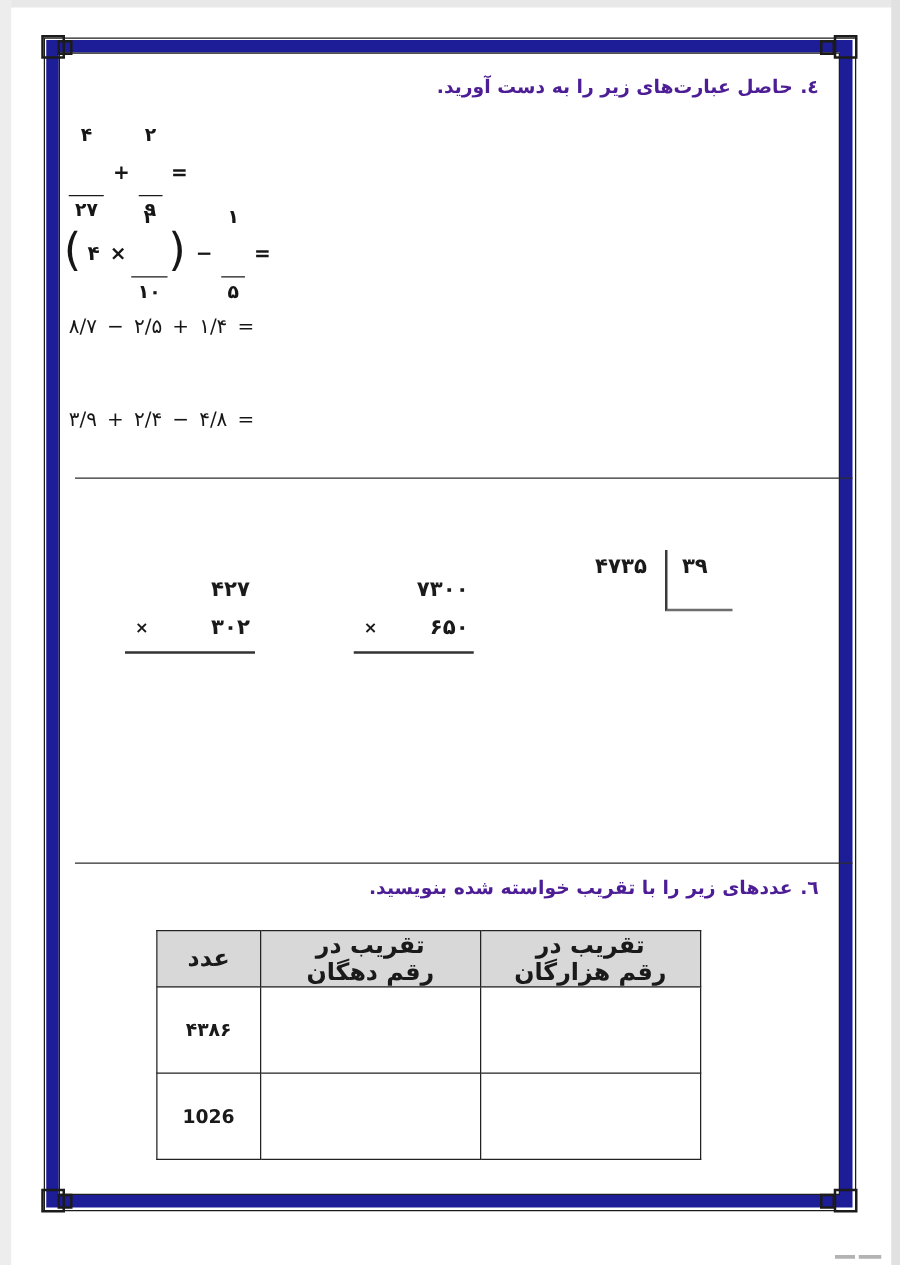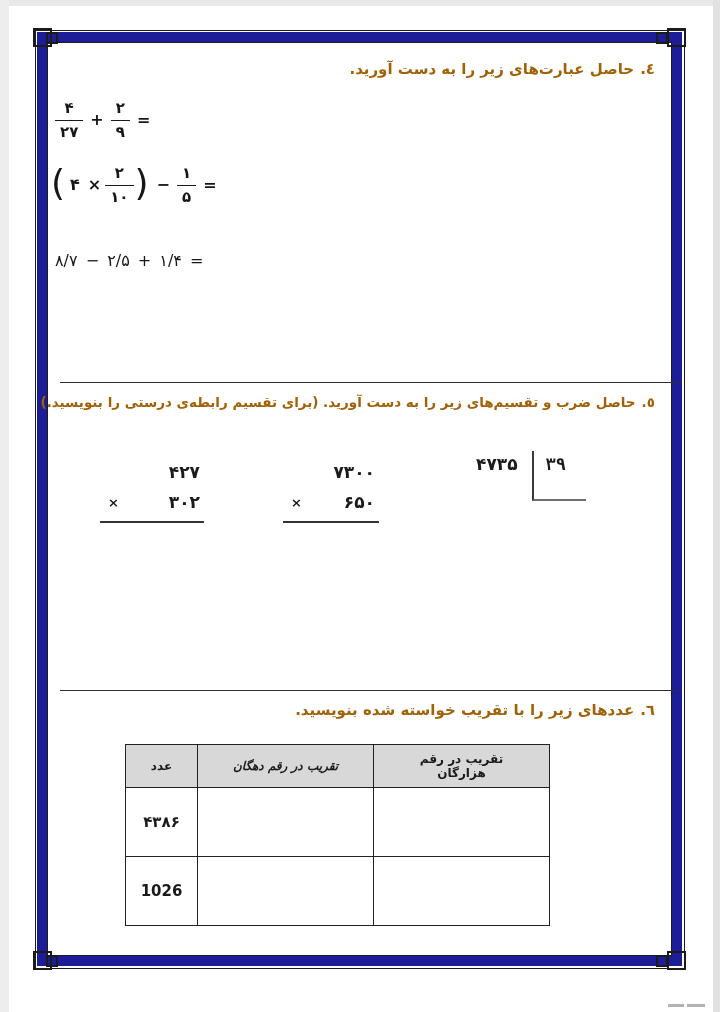--- a/index.html
+++ b/index.html
@@ -24,71 +24,70 @@
   .frame::after {
     content:""; position:absolute; inset:0; border:1.6px solid #1c1c1c;
   }
   .orn { position:absolute; border:2.5px solid #1b1b1b; background:transparent; }
   .orn.big   { width:19px; height:19px; }
   .orn.small { width:12px; height:12px; }
 
   
   .qheading {
     position:absolute; direction:rtl; white-space:nowrap;
-    font-weight:bold; color:#a16207;
+    font-weight:bold; color:#4c1d95;
   }
   .qheading .qnum { margin-left:6px; }
 
   
   .expr {
     position:absolute; display:flex; align-items:center;
     direction:ltr; font-weight:bold; color:#161616;
   }
   .frac { display:inline-flex; flex-direction:column; align-items:center; font-size:15px; line-height:1.25; }
   .frac .num { padding:0 5px 2px; }
-  .frac .den { border-top:1.7px solid #1a1a1a; padding:2px 5px 0; }
+  .frac .den { border-top:1.7px solid #1a1a1a; padding:2px 5px 0;margin-top:36px; }
   .expr .op { font-size:16px; margin:0 7px; line-height:1; }
   .expr .paren { font-size:36px; font-weight:400; margin:0 1px; line-height:1; transform:translateY(-2px); }
 
   
   .dexpr {
     position:absolute; direction:ltr; font-weight:normal; font-size:16px;
     letter-spacing:0.5px; word-spacing:3px; color:#161616;
   }
 
   .sep { position:absolute; left:60px; width:622px; border-top:1.8px solid #2e2e2e; }
 
   
   .division { position:absolute; display:flex; direction:ltr; font-weight:bold; font-size:17px; }
   .division .dividend { padding:3px 14px 12px 0; }
   .division .divisor-cell {
     border-left:2.2px solid #3a3a3a; border-bottom:2.2px solid #6e6e6e;
     padding:3px 20px 24px 12px;
-    font-family:Liberation Mono, monospace;
   }
 
   
   .mult { position:absolute; direction:ltr; font-weight:bold; font-size:17px; }
   .mult .mrow-top { text-align:right; padding-right:4px; }
   .mult .mrow-bot { display:flex; justify-content:space-between; align-items:center; margin-top:10px; padding:0 4px 0 8px; }
   .mult .mrow-bot .xsign { font-size:13px; }
   .mult .mline { margin-top:9px; border-top:2px solid #333; }
   .mult.m1 { width:96px; }
   .mult.m2 { width:104px; }
 
   
   .rtable { position:absolute; left:125px; top:744px; border-collapse:collapse; }
   .rtable th, .rtable td { border:1.7px solid #222; }
   .rtable th {
-    background:#d8d8d8; font-size:12px; font-weight:bold;
+    background:#d8d8d8; font-size:19px; font-weight:bold;
     height:43px; direction:rtl; padding:0 24px;
   }
   .rtable td { height:69px; }
   .rtable .c-num { width:72px; }
-  .rtable .c-tens { width:176px;font-style:italic; }
+  .rtable .c-tens { width:176px; }
   .rtable .c-thou { width:176px; }
   .rtable td.numcell { font-weight:bold; font-size:15px; text-align:center; direction:rtl; }
 
   
   .wm { position:absolute; right:15px; bottom:5px; display:flex; gap:3px; align-items:center; }
   .wm span { display:block; height:3px; background:#b3b3b3; }
   .wm .w1 { width:16px; } .wm .w2 { width:18px; }
 </style>
 </head>
 <body>
@@ -137,28 +136,26 @@
     <span class="paren">)</span>
     <span class="op">−</span>
     <span class="frac">
       <span class="num">۱</span>
       <span class="den">۵</span>
     </span>
     <span class="op">=</span>
   </div>
 
   <div class="dexpr" style="left:55px; top:251px;">۸/۷ − ۲/۵ + ۱/۴ =</div>
+  <div class="dexpr" style="left:55px; top:326px;">۳/۹ + ۲/۴ − ۴/۸ =</div>
 
   <div class="sep" style="top:382px;"></div>
 
-  <div class="qheading" style="right:65px; top:394px; font-size:13.5px;">
-    <span class="qnum">٥.</span><span>حاصل ضرب و تقسیم‌های زیر را به دست آورید. (برای تقسیم رابطه‌ی درستی را بنویسید.)</span>
-  </div>
-
-  <div class="division" style="left:476px; top:451px;text-align:center;">
+
+  <div class="division" style="left:476px; top:440px;text-align:center;">
     <span class="dividend">۴۷۳۵</span>
     <span class="divisor-cell">۳۹</span>
   </div>
 
   <div class="mult m1" style="left:283px; top:462px;">
     <div class="mrow-top">۷۳۰۰</div>
     <div class="mrow-bot">
       <span class="xsign">×</span>
       <span>۶۵۰</span>
     </div>

